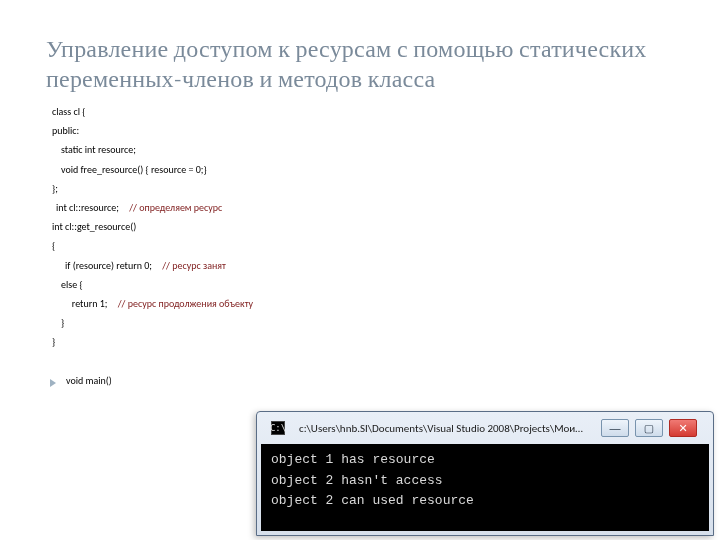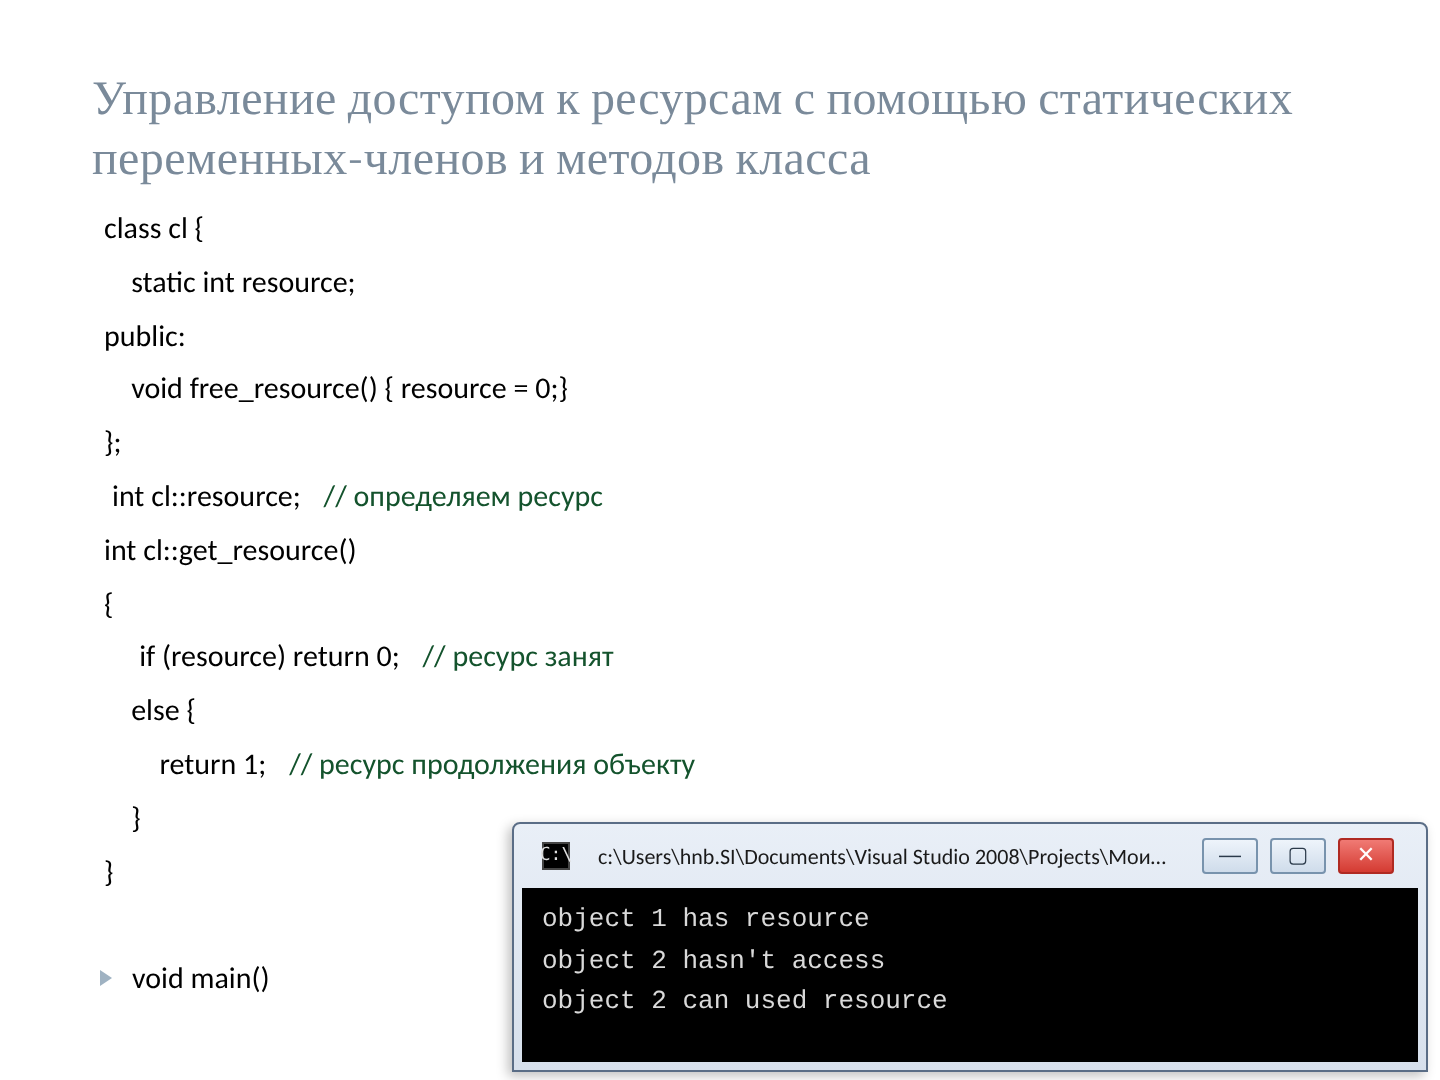--- a/index.html
+++ b/index.html
@@ -18,39 +18,39 @@
   .title {
     font-family: "Cambria", "Georgia", serif;
     font-weight: 400;
     font-size: 24px;
     line-height: 1.25;
     color: #7a8a9a;
     letter-spacing: 0.2px;
     margin-bottom: 10px;
   }
   .code-block {
-    font-size: 15px;
+    font-size: 10px;
     line-height: 1.52;
     color: #000;
     font-family: "Calibri", "Segoe UI", sans-serif;
     margin-left: 6px;
   }
   .code-line { white-space: pre; }
   .code-line.bullet { position: relative; padding-left: 14px; }
   .code-line.bullet::before {
     content: "";
     position: absolute;
     left: -2px;
     top: 6px;
     width: 0; height: 0;
     border-top: 4px solid transparent;
     border-bottom: 4px solid transparent;
     border-left: 6px solid #9fb2c2;
   }
-  .comment { color: #14532d; }
+  .comment { color: #7f1d1d; }
 
   .console-window {
     position: absolute;
     right: 10px;
     bottom: 8px;
     width: 458px;
     border: 1px solid #5a6d86;
     border-radius: 4px 4px 0 0;
     box-shadow: -2px 2px 6px rgba(0,0,0,0.25);
     background: linear-gradient(#e9eff7,#d7e0ec);
@@ -111,22 +111,22 @@
   }
 </style>
 </head>
 <body>
 
 <div class="slide">
   <h1 class="title">Управление доступом к ресурсам с помощью статических переменных-членов и методов класса</h1>
 
   <div class="code-block">
     <div class="code-line">class cl {</div>
+    <div class="code-line">public:</div>
     <div class="code-line">    static int resource;</div>
-    <div class="code-line">public:</div>
     <div class="code-line">    void free_resource() { resource = 0;}</div>
     <div class="code-line">};</div>
     <div class="code-line"><span>int cl::resource; </span><span class="comment">// определяем ресурс</span></div>
     <div class="code-line">int cl::get_resource()</div>
     <div class="code-line">{</div>
     <div class="code-line"><span>    if (resource) return 0; </span><span class="comment">// ресурс занят</span></div>
     <div class="code-line">    else {</div>
     <div class="code-line"><span>       return 1; </span><span class="comment">// ресурс продолжения объекту</span></div>
     <div class="code-line">    }</div>
     <div class="code-line">}</div>

